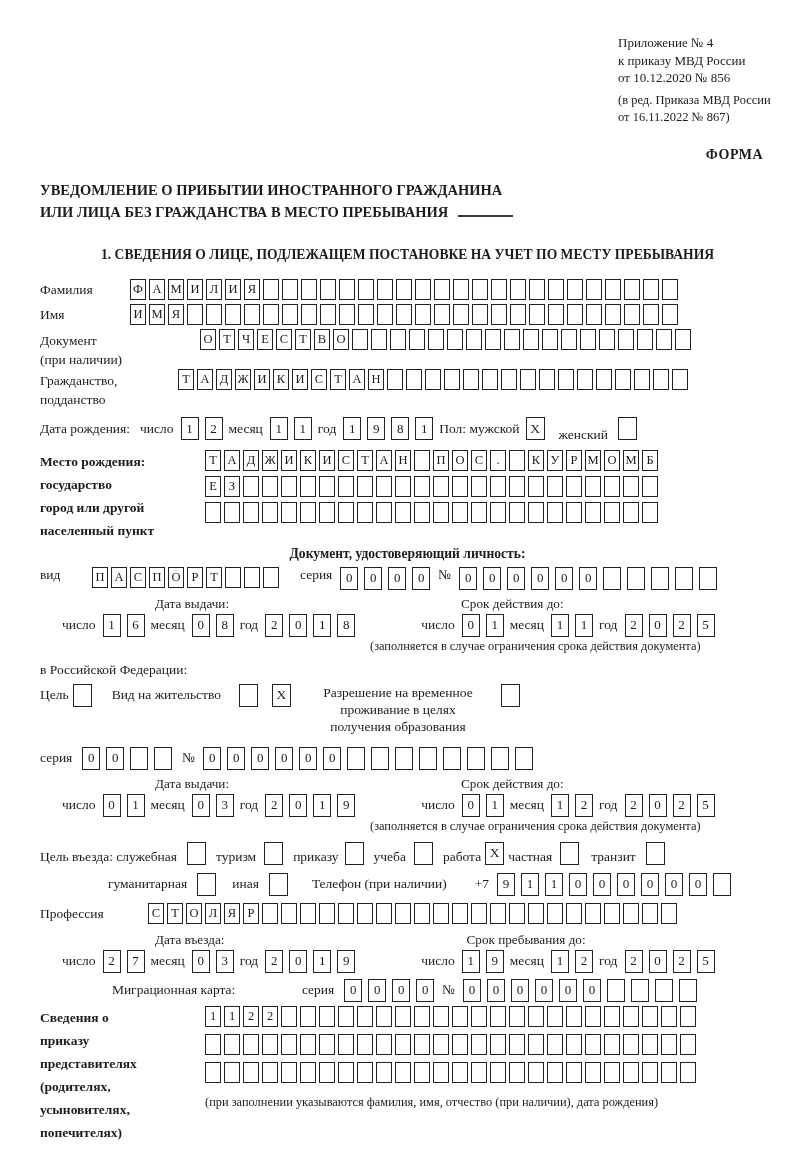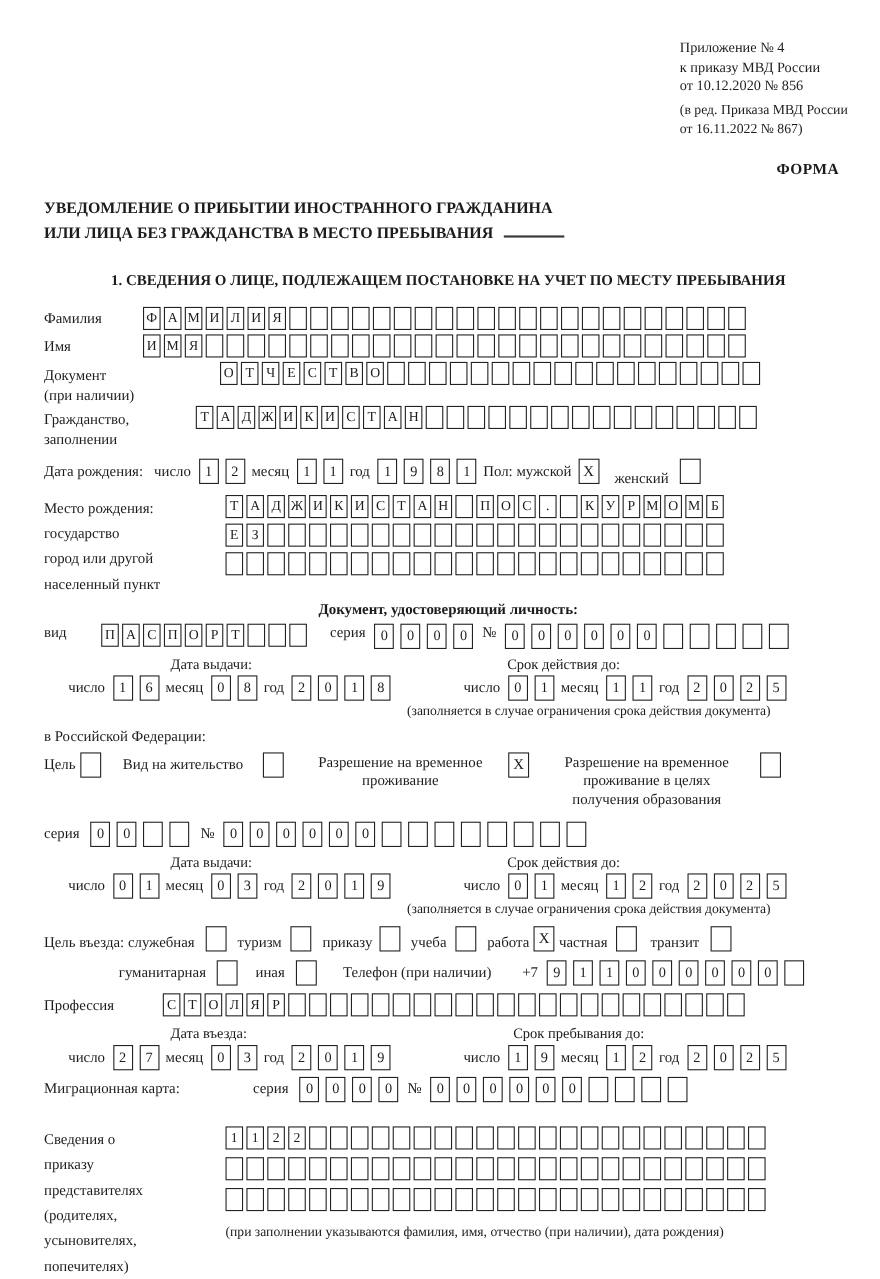--- a/index.html
+++ b/index.html
@@ -15,21 +15,21 @@
   .appendix .note { margin-top:5px; font-size:12.5px; }
   .forma { text-align:right; font-weight:bold; font-size:14px; margin-top:20px; padding-right:12px; letter-spacing:.5px; }
   
   .title { text-align:left; font-weight:bold; font-size:14.5px; line-height:22px; margin-top:16px; }
   .blank-line { display:inline-block; width:55px; border-bottom:2.5px solid #3a3a3a; margin-left:10px; }
   .sec-heading { text-align:center; font-weight:bold; font-size:13.6px; margin-top:24px; margin-bottom:16px; }
   
   .row { display:flex; align-items:flex-start; margin-bottom:4px; }
   .lbl { flex:none; padding-top:3px; }
   .lbl2 { line-height:19px; padding-top:2px; }
-  .w90 { width:90px; } .w108 { width:108px; } .w138 { width:138px; } .w160 { width:160px; } .w165 { width:165px; }
+  .w90 { width:90px; } .w108 { width:108px; } .w138 { width:138px; } .w160 { width:160px; } .w165 { width:165px;font-weight:bold; }
   .cellrow { display:flex; flex-wrap:nowrap; }
   .cell {
     flex:none; display:inline-flex; align-items:center; justify-content:center;
     width:16px; height:21px; border:1.6px solid #222; margin-right:3px;
     font-size:12.5px; background:#fff;
   }
   .dates .cell { width:18px; height:23px; margin-right:6px; font-size:13px; }
   .cbx {
     flex:none; display:inline-flex; align-items:center; justify-content:center;
     width:19px; height:23px; border:1.7px solid #222; font-size:13.5px; background:#fff;
@@ -165,21 +165,21 @@
         <span class="cell"></span>
         <span class="cell"></span>
         <span class="cell"></span>
         <span class="cell"></span>
       </span>
   </div>
 
   <div class="row" style="margin-bottom:6px;">
     <span class="lbl w138 lbl2">
       <span style="display:block">Гражданство,</span>
-      <span style="display:block">заполнении</span>
+      <span style="display:block">подданство</span>
     </span>
     <span class="cellrow">
         <span class="cell">Т</span>
         <span class="cell">А</span>
         <span class="cell">Д</span>
         <span class="cell">Ж</span>
         <span class="cell">И</span>
         <span class="cell">К</span>
         <span class="cell">И</span>
         <span class="cell">С</span>
@@ -408,21 +408,20 @@
 
   <div class="footnote" style="margin-left:330px; margin-bottom:8px;">(заполняется в случае ограничения срока действия документа)</div>
 
   <div style="margin-bottom:6px;">в Российской Федерации:</div>
 
   <div class="row" style="margin-bottom:12px;">
     <span style="padding-top:3px;">Цель</span>
     <span class="cbx" style="margin-left:4px;"></span>
     <span style="margin-left:20px; padding-top:3px;">Вид на жительство</span>
     <span class="cbx" style="margin-left:18px;"></span>
-    <span class="opt-label" style="max-width:168px; margin-left:22px;">Разрешение на временное проживание</span>
     <span class="cbx" style="margin-left:14px;">X</span>
     <span class="opt-label" style="max-width:178px; margin-left:18px;">Разрешение на временное проживание в целях получения образования</span>
     <span class="cbx" style="margin-left:14px;"></span>
   </div>
 
   <div class="row" style="align-items:center; margin-bottom:6px;">
     <span style="margin-right:10px;">серия</span>
     <span class="cellrow dates">
         <span class="cell">0</span>
         <span class="cell">0</span>
@@ -607,21 +606,21 @@
       <span class="dlbl">год</span>
       <span class="cellrow dates">
           <span class="cell">2</span>
           <span class="cell">0</span>
           <span class="cell">2</span>
           <span class="cell">5</span>
         </span>
     </span>
   </div>
 
-  <div class="row" style="align-items:center; margin-bottom:22px;">
+  <div class="row" style="align-items:center; margin-bottom:4px;justify-content:center;">
     <span style="width:190px;">Миграционная карта:</span>
     <span style="margin-right:10px;">серия</span>
     <span class="cellrow dates">
         <span class="cell">0</span>
         <span class="cell">0</span>
         <span class="cell">0</span>
         <span class="cell">0</span>
       </span>
     <span style="margin:0 8px 0 2px;">№</span>
     <span class="cellrow dates">

